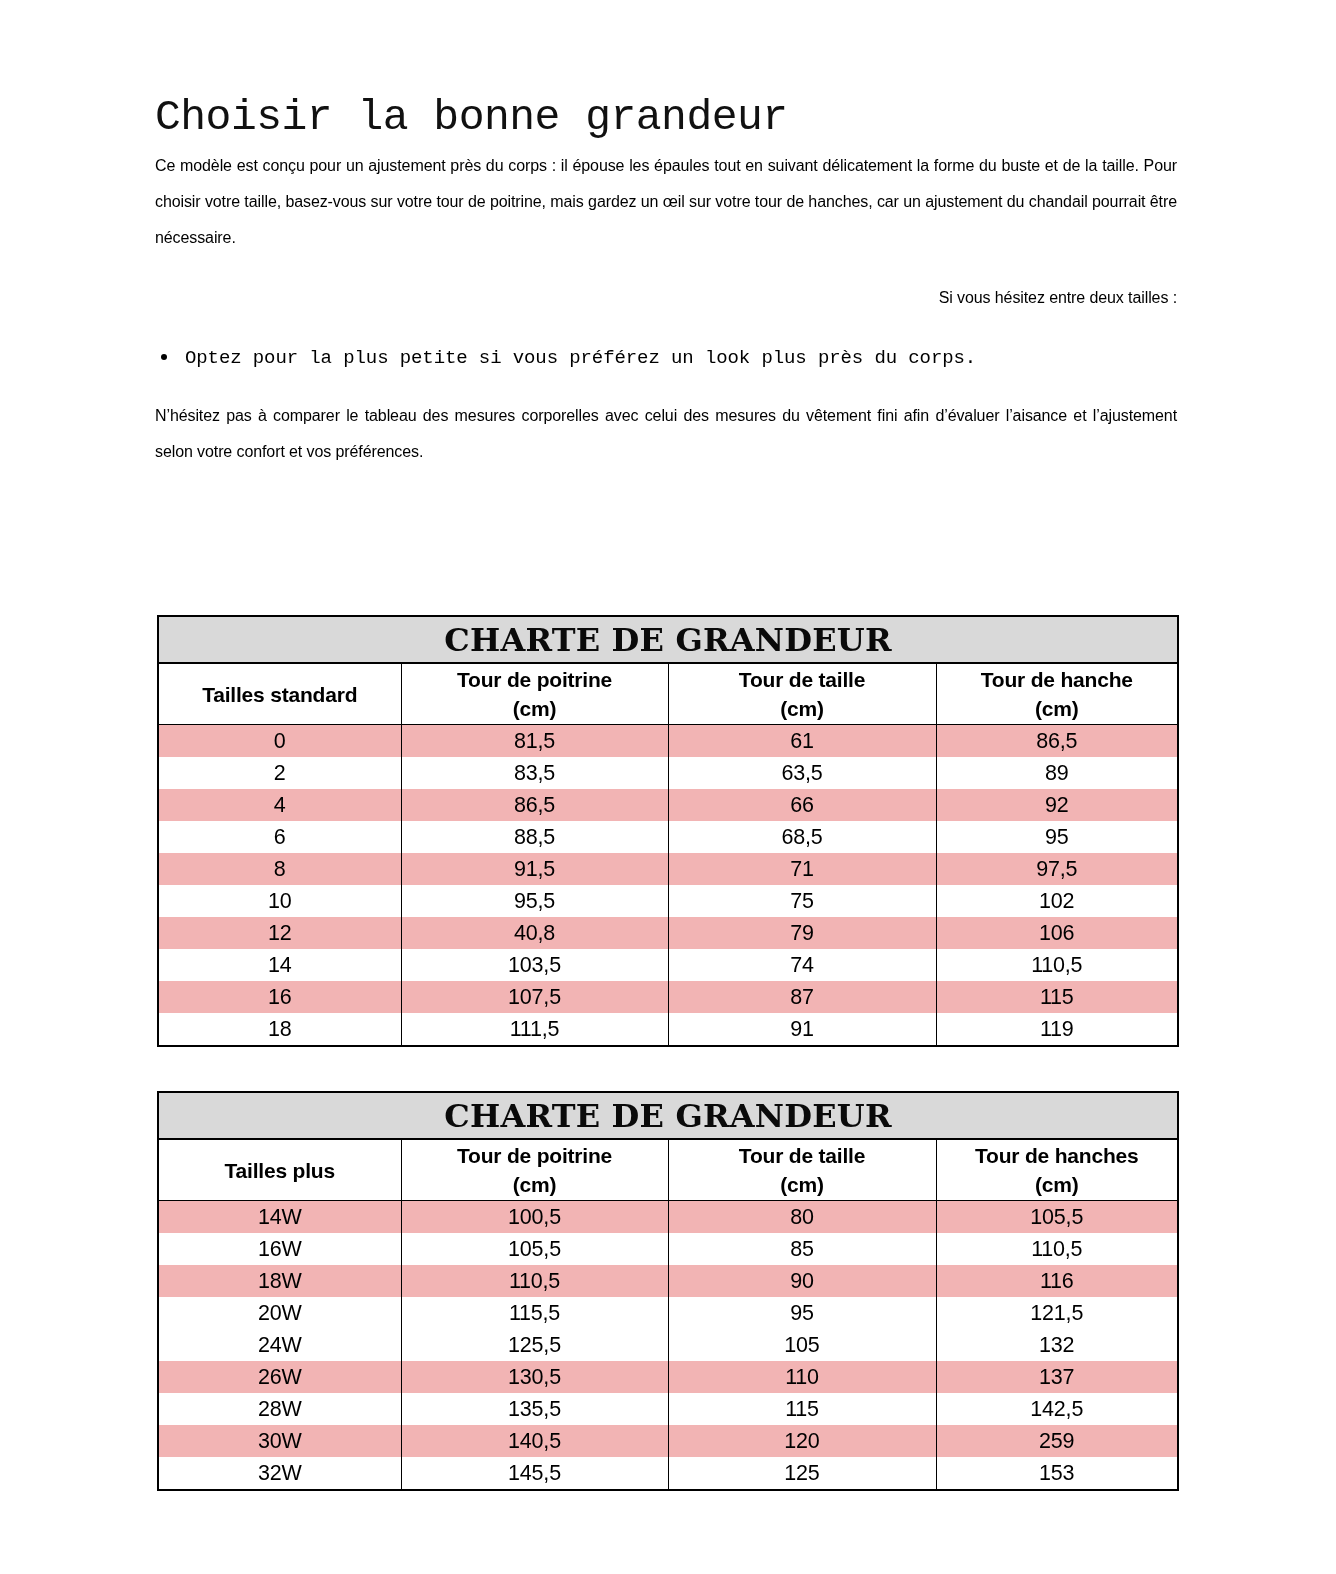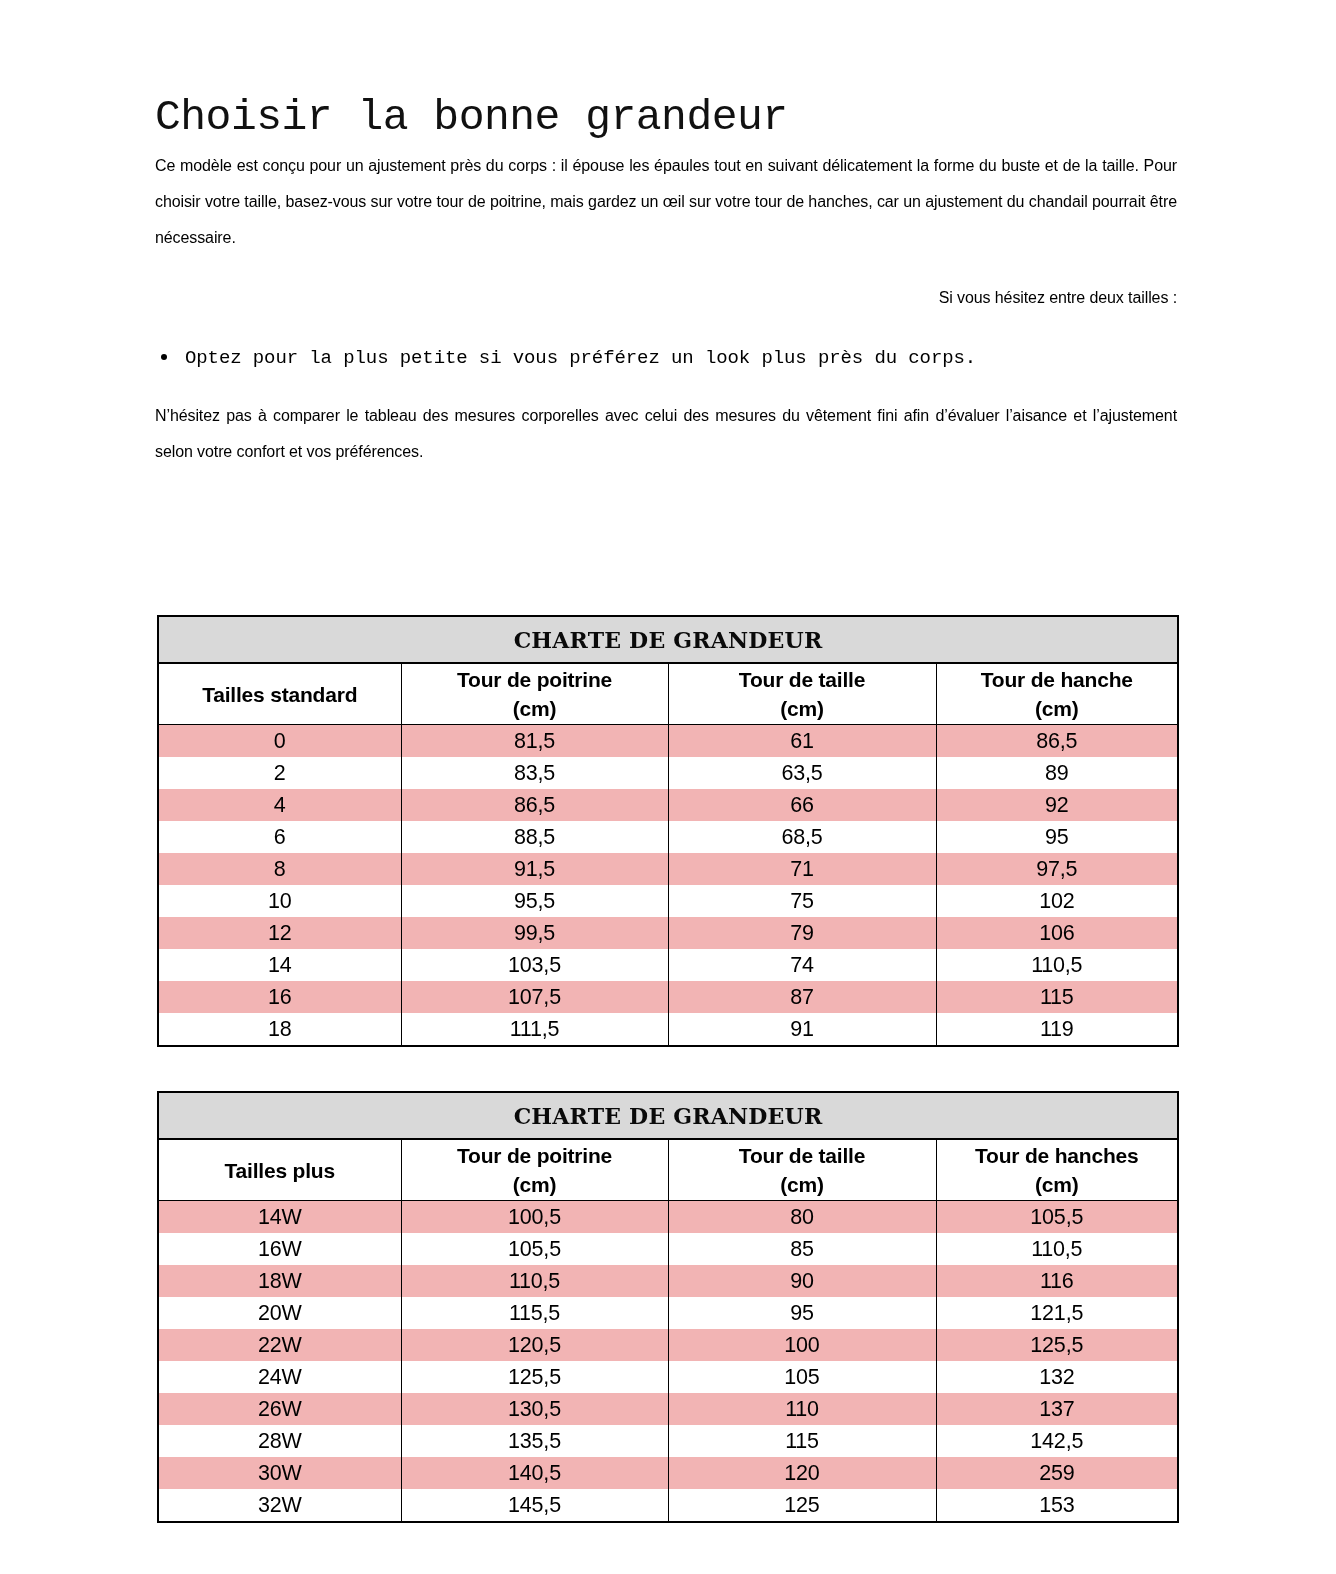--- a/index.html
+++ b/index.html
@@ -105,21 +105,21 @@
     padding: 0;
     text-align: center;
     vertical-align: middle;
   }
 
   .banner-cell {
     background: #d9d9d9;
     height: 45px;
     font-family: "DejaVu Serif", "Liberation Serif", serif;
     font-weight: 700;
-    font-size: 22px;
+    font-size: 32px;
     letter-spacing: 0.2px;
     color: #0a0a0a;
     border-bottom: 2px solid #000 !important;
   }
 
   .col-head {
     background: #ffffff;
     height: 60px;
     font-family: "Liberation Sans", sans-serif;
     font-weight: 700;
@@ -227,21 +227,21 @@
         <td>97,5</td>
       </tr>
       <tr class="data-row plain">
         <td>10</td>
         <td>95,5</td>
         <td>75</td>
         <td>102</td>
       </tr>
       <tr class="data-row shade">
         <td>12</td>
-        <td>99,5</td>
+        <td>40,8</td>
         <td>79</td>
         <td>106</td>
       </tr>
       <tr class="data-row plain">
         <td>14</td>
         <td>103,5</td>
         <td>74</td>
         <td>110,5</td>
       </tr>
       <tr class="data-row shade">
@@ -306,26 +306,20 @@
         <td>110,5</td>
         <td>90</td>
         <td>116</td>
       </tr>
       <tr class="data-row plain">
         <td>20W</td>
         <td>115,5</td>
         <td>95</td>
         <td>121,5</td>
       </tr>
-      <tr class="data-row shade">
-        <td>22W</td>
-        <td>120,5</td>
-        <td>100</td>
-        <td>125,5</td>
-      </tr>
       <tr class="data-row plain">
         <td>24W</td>
         <td>125,5</td>
         <td>105</td>
         <td>132</td>
       </tr>
       <tr class="data-row shade">
         <td>26W</td>
         <td>130,5</td>
         <td>110</td>

